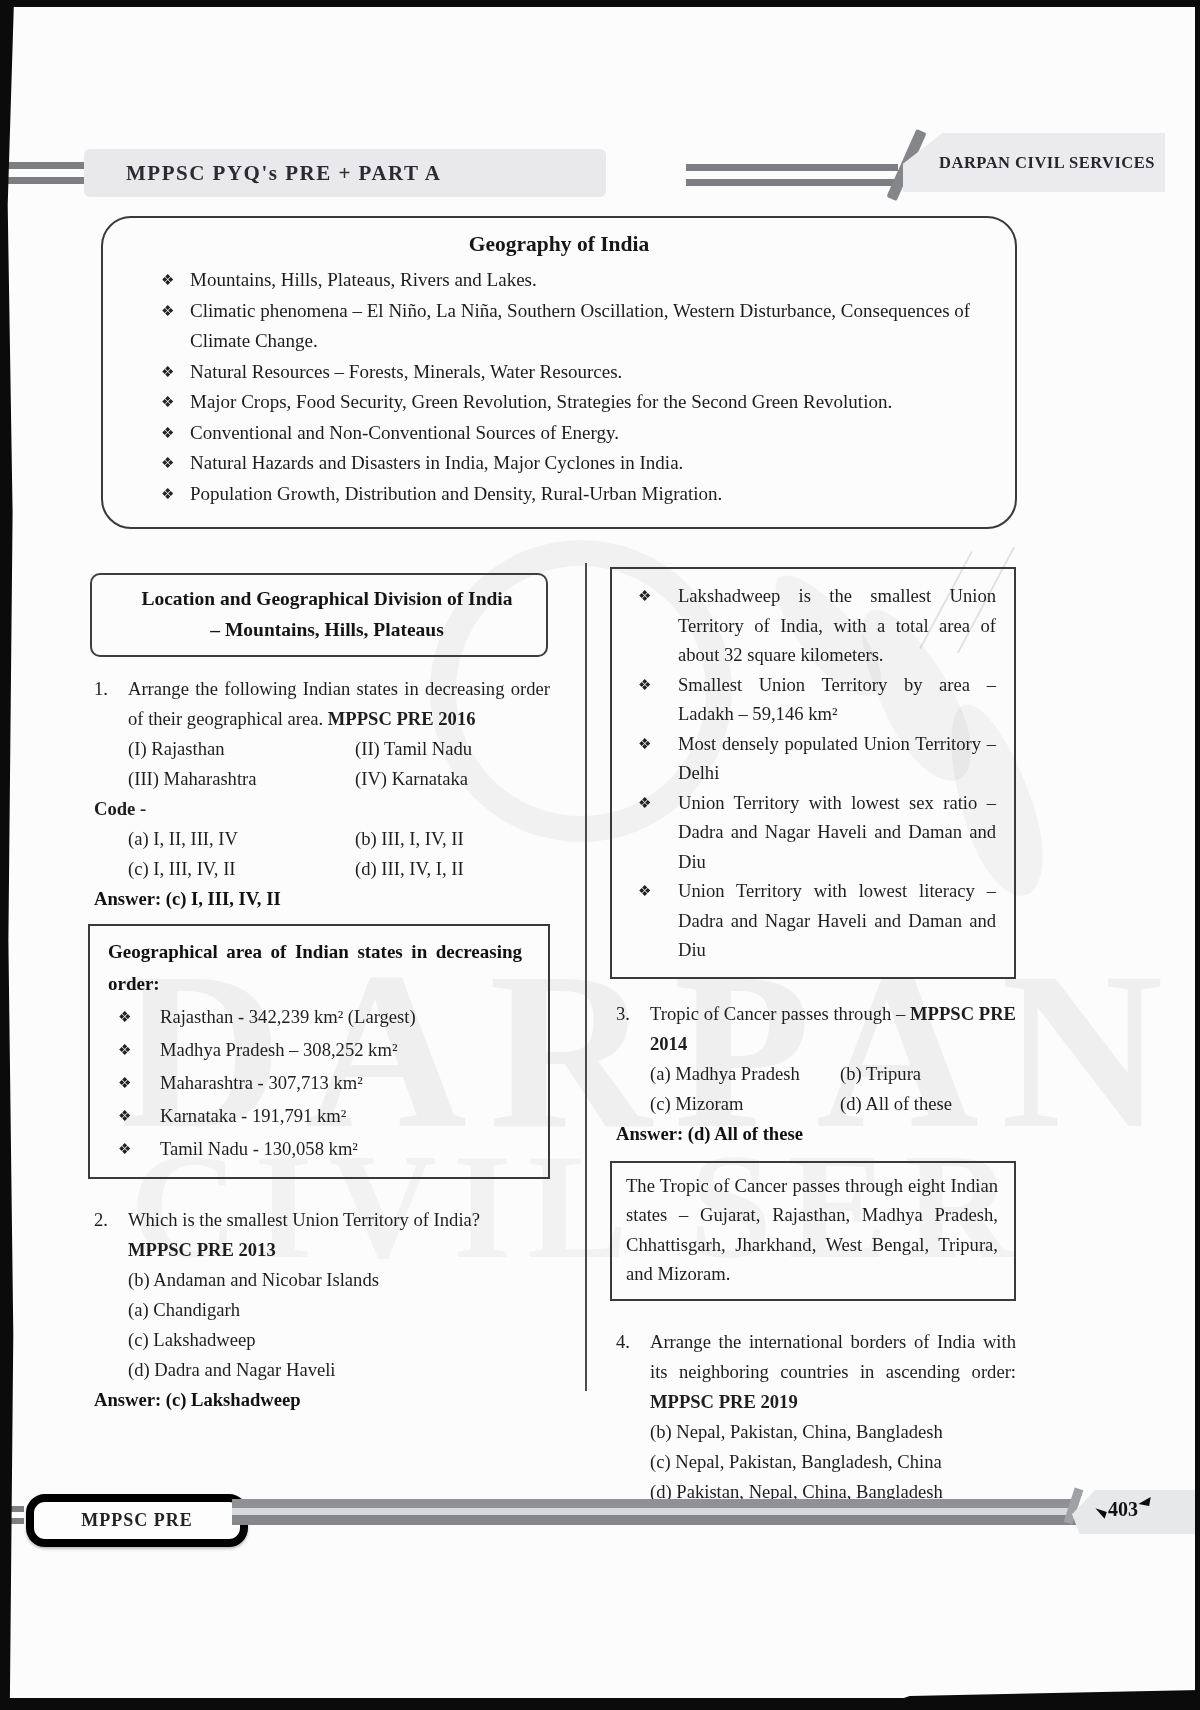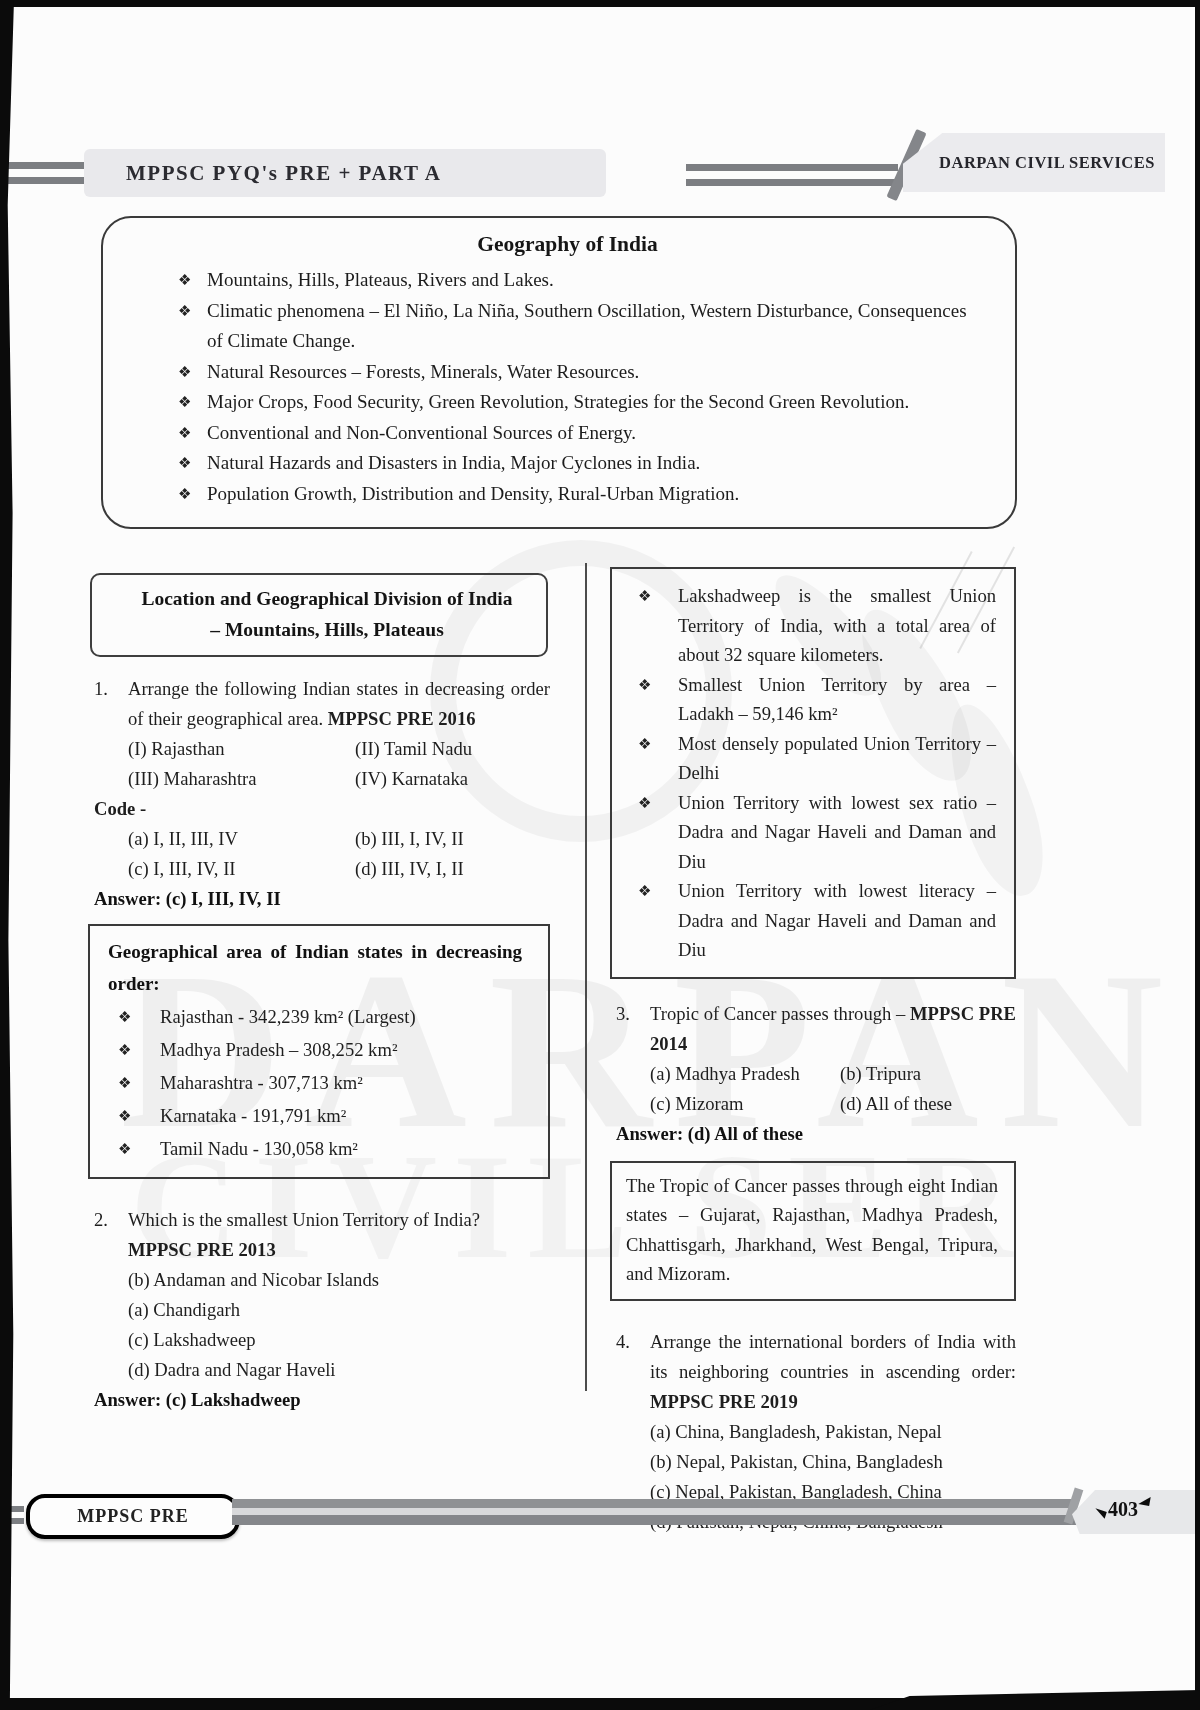--- a/index.html
+++ b/index.html
@@ -48,21 +48,21 @@
     display:flex; align-items:center; justify-content:center;
   }
   .ribbon span { font-weight:bold; font-size:16.5px; letter-spacing:0.5px; color:#26262c; margin-left:26px; }
   .ribbon-fold { position:absolute; left:901px; top:128px; width:11px; height:74px;
     background:#84868a; transform:rotate(24deg); border-radius:2px; }
 
   
   .syllabus {
     position:absolute; left:101px; top:216px; width:916px;
     border:2.5px solid #3a3a3a; border-radius:30px;
-    padding:14px 30px 18px 47px; box-sizing:border-box; background:transparent; z-index:2;
+    padding:14px 30px 18px 30px; box-sizing:border-box; background:transparent; z-index:2;
   }
   .syllabus h1 { margin:0 0 8px 0; text-align:center; font-size:21.5px; font-weight:bold; color:#161616; }
   .syllabus ul, .ibox ul, .rbox ul { list-style:none; margin:0; padding:0; }
   .syllabus li { position:relative; padding-left:57px; font-size:19px; line-height:30.5px; color:#1c1c1c; }
   .bm { position:absolute; left:28px; top:0; font-family:"DejaVu Sans", sans-serif; font-size:15px; color:#222; }
 
   
   .col-divider { position:absolute; left:585px; top:563px; width:2px; height:828px; background:#4c4c4c; z-index:2; }
   .col { position:absolute; top:563px; z-index:2; }
   .col-left  { left:88px;  width:462px; }
@@ -98,21 +98,21 @@
            font-size:18.6px; line-height:29.5px; text-align:justify; }
 
   .mt26 { margin-top:26px; }
 
   
   .footer { position:absolute; left:0; top:1492px; width:1200px; height:60px; z-index:5; }
   .f-lines { position:absolute; left:0; top:14px; width:24px; }
   .f-lines .gline { height:6px; margin-bottom:6px; }
   .f-pill {
     position:absolute; left:26px; top:2px; width:206px; height:37px;
-    background:#fdfdfd; border:4px solid #000000; border-radius:19px;
+    background:#fdfdfd; border:8px solid #000000; border-radius:19px;
     display:flex; align-items:center; justify-content:center;
     box-shadow:0 2px 3px rgba(0,0,0,0.25);
   }
   .f-pill span { font-weight:bold; font-size:18px; letter-spacing:1px; color:#222; }
   .f-bar { position:absolute; left:232px; top:7px; width:845px; height:26px;
     background:linear-gradient(#8f9194 0 35%, #d8d9db 35% 62%, #85878b 62% 100%); }
   .f-wedge { position:absolute; left:1072px; top:-2px; width:128px; height:44px;
     background:#e7e8ea; clip-path:polygon(18% 0,100% 0,100% 100%,6% 100%,0 55%); }
   .f-wedge-fold { position:absolute; left:1069px; top:-4px; width:9px; height:36px;
     background:#9fa1a4; transform:rotate(18deg); }
@@ -252,21 +252,20 @@
     <div class="rbox2">The Tropic of Cancer passes through eight Indian states – Gujarat, Rajasthan, Madhya Pradesh, Chhattisgarh, Jharkhand, West Bengal, Tripura, and Mizoram.</div>
 
     <div class="q mt26">
       <div class="qnum">4.</div>
       <div class="qbody">
         <span>Arrange the international borders of India with its neighboring countries in ascending order:</span>
         <span class="qsrc">MPPSC PRE 2019</span>
       </div>
     </div>
     <div class="opt-list">
-      <div>(a) China, Bangladesh, Pakistan, Nepal</div>
       <div>(b) Nepal, Pakistan, China, Bangladesh</div>
       <div>(c) Nepal, Pakistan, Bangladesh, China</div>
       <div>(d) Pakistan, Nepal, China, Bangladesh</div>
     </div>
   </div>
 
   <div class="footer">
     <div class="f-lines">
       <div class="gline"></div>
         <div class="gline"></div>

